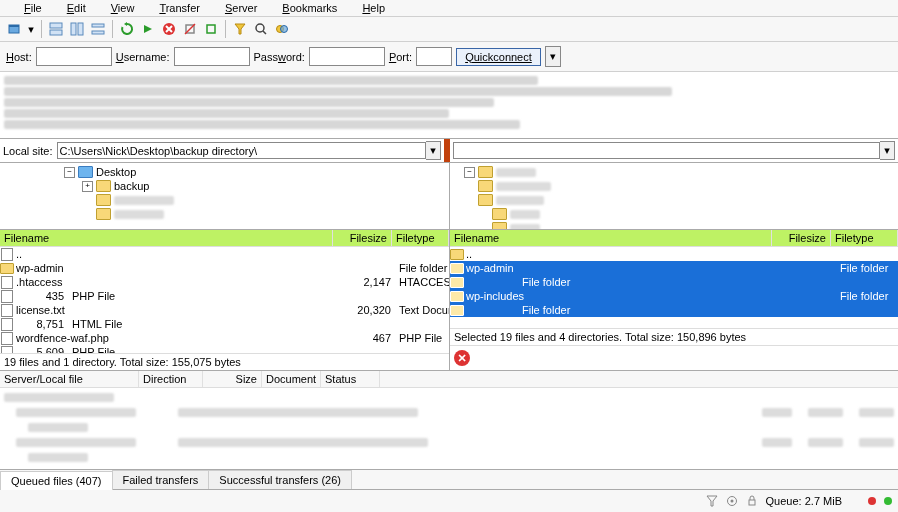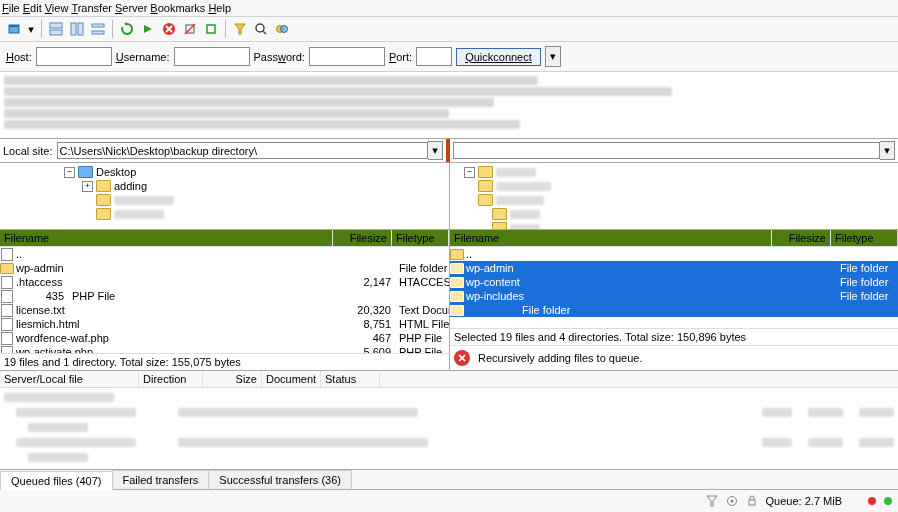--- a/index.html
+++ b/index.html
@@ -1,49 +1,49 @@
 <!DOCTYPE html>
 <html><head>
 <meta charset="utf-8">
 <style>
 html,body{margin:0;padding:0;font-family:"Segoe UI",Tahoma,sans-serif;font-size:11px;color:#000;background:#fff;width:898px;height:512px;overflow:hidden}
-.menubar{display:flex;gap:3px;padding:2px 2px;border-bottom:1px solid #d0d0d0;background:#f7f7f7}
+.menubar{display:flex;gap:25px;padding:2px 24px;border-bottom:1px solid #d0d0d0;background:#f7f7f7}
 .menubar span{cursor:default}
 .menubar span u{text-decoration:underline}
 .toolbar{display:flex;align-items:center;gap:1px;padding:2px 4px;border-bottom:1px solid #d0d0d0;background:#f7f7f7}
 .toolbar .tb{width:18px;height:18px;display:flex;align-items:center;justify-content:center;border:1px solid transparent}
 .toolbar .sep{width:1px;height:18px;background:#bbb;margin:0 3px}
 .quickconn{display:flex;align-items:center;gap:4px;padding:4px 6px;border-bottom:1px solid #d0d0d0;background:#f7f7f7}
 .quickconn label u{text-decoration:underline}
 .quickconn input{border:1px solid #888;height:17px;font-size:11px;padding:0 2px;background:#fff}
 .quickconn .btn{border:1px solid #3a66a7;background:#eaf1fb;padding:2px 8px;font-size:11px}
 .quickconn .dd{border:1px solid #888;width:14px;height:19px;display:flex;align-items:center;justify-content:center;background:#f0f0f0}
 .logpane{height:62px;border-bottom:1px solid #aaa;overflow-y:scroll;overflow-x:hidden;background:#fff;padding:2px 4px}
 .blurline{height:9px;background:#d7d7d7;margin:2px 0;border-radius:2px;filter:blur(1px)}
 .sitebar{display:flex;border-bottom:1px solid #aaa}
 .sitebar .half{display:flex;align-items:center;padding:2px 3px;box-sizing:border-box}
-.sitebar .half:first-child{width:450px;border-right:4px solid #c2410c}
+.sitebar .half:first-child{width:450px;border-right:6px solid #c2410c}
 .sitebar .half:last-child{flex:1}
 .sitebar input{flex:1;height:15px;border:1px solid #888;font-size:11px;padding:0 2px}
 .sitebar .dd{width:14px;height:17px;border:1px solid #888;border-left:none;background:#f0f0f0;display:flex;align-items:center;justify-content:center}
 .treerow{display:flex;border-bottom:1px solid #aaa;height:66px}
 .treerow .half{overflow:auto;box-sizing:border-box;padding:2px 4px}
 .treerow .half:first-child{width:450px;border-right:1px solid #aaa}
 .treerow .half:last-child{flex:1}
 .tree{padding-left:60px}
 .tree .node{display:flex;align-items:center;gap:3px;height:14px;white-space:nowrap}
 .tree .toggle{width:9px;height:9px;border:1px solid #888;display:inline-flex;align-items:center;justify-content:center;font-size:8px;line-height:1;background:#fff}
 .tree .folder{width:13px;height:10px;background:#f8d878;border:1px solid #c0a030;border-radius:1px}
 .tree .folder.blue{background:#6db4ee;border-color:#3a7cc0}
 .blurtxt{height:9px;background:#dcdcdc;border-radius:2px;filter:blur(1px);display:inline-block}
 .filesrow{display:flex;height:140px;border-bottom:1px solid #aaa}
 .filesrow .half{box-sizing:border-box;display:flex;flex-direction:column}
 .filesrow .half:first-child{width:450px;border-right:1px solid #aaa}
 .filesrow .half:last-child{flex:1}
-.listhead{display:flex;background:#4d7c0f;border-bottom:1px solid #ddd;font-size:11px}
+.listhead{display:flex;background:#bef264;border-bottom:1px solid #ddd;font-size:11px}
 .listhead .col{padding:2px 4px;border-right:1px solid #e0e0e0;white-space:nowrap;overflow:hidden}
 .listbody{flex:1;overflow:auto;overflow-x:scroll}
 .listbody .row{display:flex;align-items:center;height:14px;white-space:nowrap}
 .listbody .row.sel{background:#1a6fd8;color:#fff}
 .listbody .ic{width:14px;display:flex;justify-content:center}
 .fileico{width:10px;height:11px;border:1px solid #888;background:#fff;position:relative}
 .foldico{width:12px;height:9px;background:#f8d878;border:1px solid #c0a030;border-radius:1px}
 .foldico.sel{background:#fde9a8;border-color:#fff}
 .listbody .name{flex:1;padding-left:2px}
 .listbody .size{width:50px;text-align:right;padding-right:4px}
@@ -191,21 +191,21 @@
   <div class="half">
     <div class="tree">
       <div class="node">
             <span class="toggle">−</span>
             <span class="folder blue"></span>
             <span>Desktop</span>
           </div>
       <div class="node" style="padding-left:18px">
             <span class="toggle">+</span>
             <span class="folder"></span>
-            <span>adding</span>
+            <span>backup</span>
           </div>
       <div class="node" style="padding-left:18px">
             <span style="width:11px"></span>
             <span class="folder"></span>
             <span class="blurtxt" style="width:60px"></span>
           </div>
       <div class="node" style="padding-left:18px">
             <span style="width:11px"></span>
             <span class="folder"></span>
             <span class="blurtxt" style="width:50px"></span>
@@ -284,37 +284,35 @@
               <span class="fileico"></span>
             </span>
             <span class="name">license.txt</span>
             <span class="size">20,320</span>
             <span class="type">Text Document</span>
           </div>
           <div class="row">
             <span class="ic">
               <span class="fileico"></span>
             </span>
-            <span class="name">liesmich.html</span>
             <span class="size">8,751</span>
             <span class="type">HTML File</span>
           </div>
           <div class="row">
             <span class="ic">
               <span class="fileico"></span>
             </span>
             <span class="name">wordfence-waf.php</span>
             <span class="size">467</span>
             <span class="type">PHP File</span>
           </div>
           <div class="row">
             <span class="ic">
               <span class="fileico"></span>
             </span>
-            <span class="name">wp-activate.php</span>
             <span class="size">5,609</span>
             <span class="type">PHP File</span>
           </div>
         </div>
     <div class="statusline">19 files and 1 directory. Total size: 155,075 bytes</div>
   </div>
 
   <div class="half">
     <div class="listhead">
       <div class="col" style="flex:1">Filename</div>
@@ -335,21 +333,20 @@
               <span class="foldico sel"></span>
             </span>
             <span class="name">wp-admin</span>
             <span class="size"></span>
             <span class="type" style="width:58px">File folder</span>
           </div>
           <div class="row sel">
             <span class="ic">
               <span class="foldico sel"></span>
             </span>
-            <span class="name">wp-content</span>
             <span class="size"></span>
             <span class="type" style="width:58px">File folder</span>
           </div>
           <div class="row sel">
             <span class="ic">
               <span class="foldico sel"></span>
             </span>
             <span class="name">wp-includes</span>
             <span class="size"></span>
             <span class="type" style="width:58px">File folder</span>
@@ -359,21 +356,20 @@
               <span class="foldico sel"></span>
             </span>
             <span class="size"></span>
             <span class="type" style="width:58px">File folder</span>
           </div>
         </div>
     <div class="statusline">Selected 19 files and 4 directories. Total size: 150,896 bytes</div>
     <div class="queuemsg">
       <div class="erricon">✕</div>
       <div>
-        <div>Recursively adding files to queue.</div>
       </div>
     </div>
   </div>
 </div>
 
 <div class="transferpane" style="height:88px">
   <div class="transferhead">
     <div class="col" style="width:130px">Server/Local file</div>
     <div class="col" style="width:55px">Direction</div>
     <div class="col" style="width:50px;text-align:right">Size</div>
@@ -407,21 +403,21 @@
         </div>
     <div class="trow">
           <span class="blurtxt" style="width:60px;margin-left:24px"></span>
         </div>
   </div>
 </div>
 
 <div class="tabs">
   <div class="tab active">Queued files (407)</div>
   <div class="tab">Failed transfers</div>
-  <div class="tab">Successful transfers (36)</div>
+  <div class="tab">Successful transfers (26)</div>
 </div>
 
 <div class="statusbar">
   <span class="ico">
         <svg width="12" height="12">
           <path d="M1 1 L11 1 L7 6 L7 11 L5 11 L5 6 Z" fill="none" stroke="#888"></path>
         </svg>
       </span>
   <span class="ico">
         <svg width="12" height="12">

